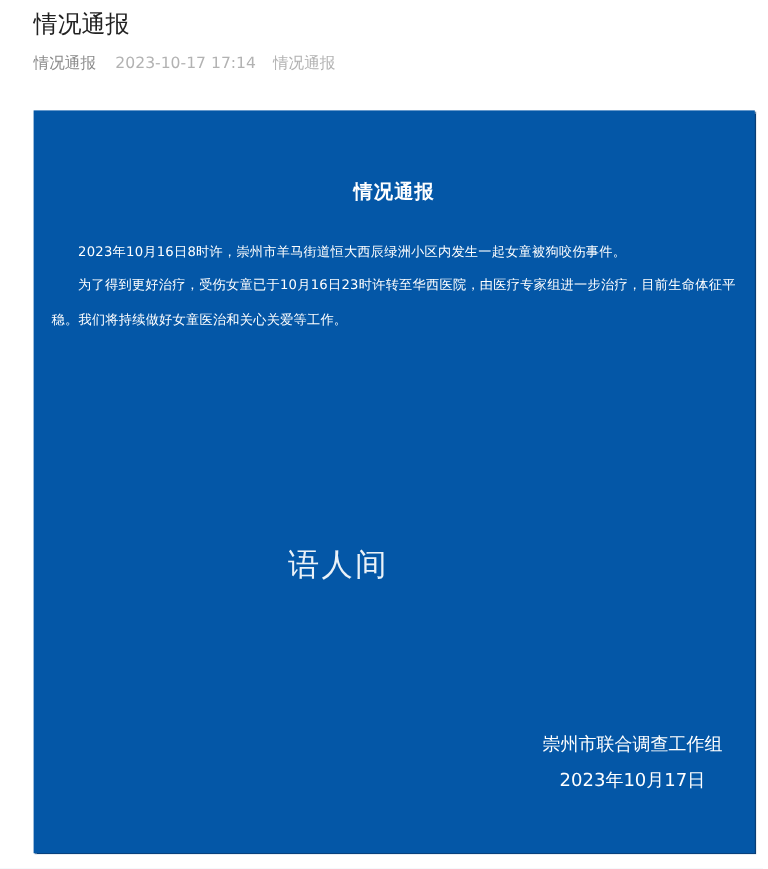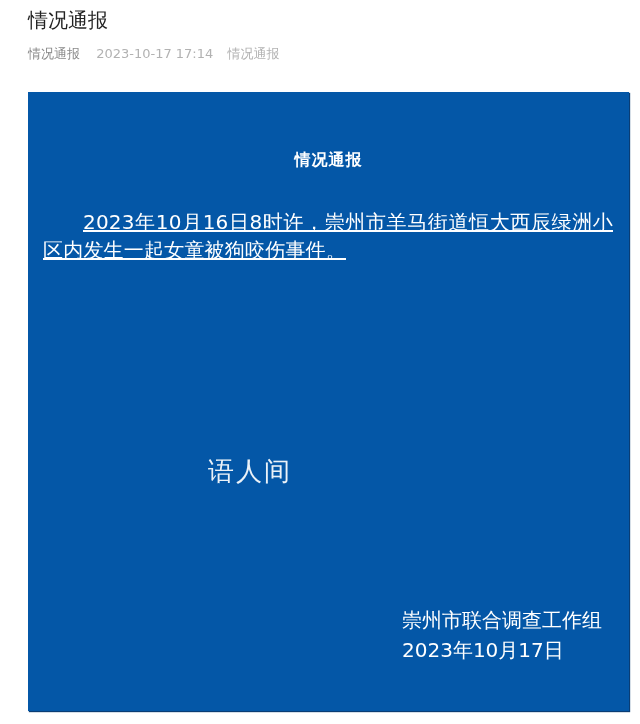--- a/index.html
+++ b/index.html
@@ -57,43 +57,42 @@
     width: 100%;
     text-align: center;
     font-size: 16px;
     font-weight: bold;
     line-height: 24px;
     letter-spacing: 1px;
   }
   .notice-body {
     position: absolute;
     left: 15px;
-    top: 116px;
+    top: 104px;
     width: 570px;
-    font-size: 20px;
+    font-size: 11px;
     line-height: 28.4px;
     letter-spacing: 0.2px;
-    text-decoration: underline;
   }
   .notice-body p {
     margin: 0;
     text-indent: 2em;
     text-align: justify;
   }
   .notice-signature {
     position: absolute;
     right: 27px;
     top: 513px;
-    text-align: left;
-    font-size: 20px;
+    text-align: center;
+    font-size: 15px;
     line-height: 30px;
   }
   .watermark {
     position: absolute;
-    left: 208px;
+    left: 240px;
     top: 456px;
     font-size: 26px;
     line-height: 30px;
     color: rgba(255,255,255,0.92);
     letter-spacing: 2px;
     pointer-events: none;
   }
 </style>
 </head>
 <body>
@@ -104,20 +103,21 @@
   <span class="source">情况通报</span>
   <span class="time">2023-10-17 17:14</span>
   <span class="location">情况通报</span>
 </div>
 
 <div class="notice-panel">
   <div class="notice-heading">情况通报</div>
 
   <div class="notice-body">
     <p>2023年10月16日8时许，崇州市羊马街道恒大西辰绿洲小区内发生一起女童被狗咬伤事件。</p>
+    <p>为了得到更好治疗，受伤女童已于10月16日23时许转至华西医院，由医疗专家组进一步治疗，目前生命体征平稳。我们将持续做好女童医治和关心关爱等工作。</p>
   </div>
 
   <div class="notice-signature">
     <div>崇州市联合调查工作组</div>
     <div>2023年10月17日</div>
   </div>
 </div>
 
 <div class="watermark">语人间</div>
 

